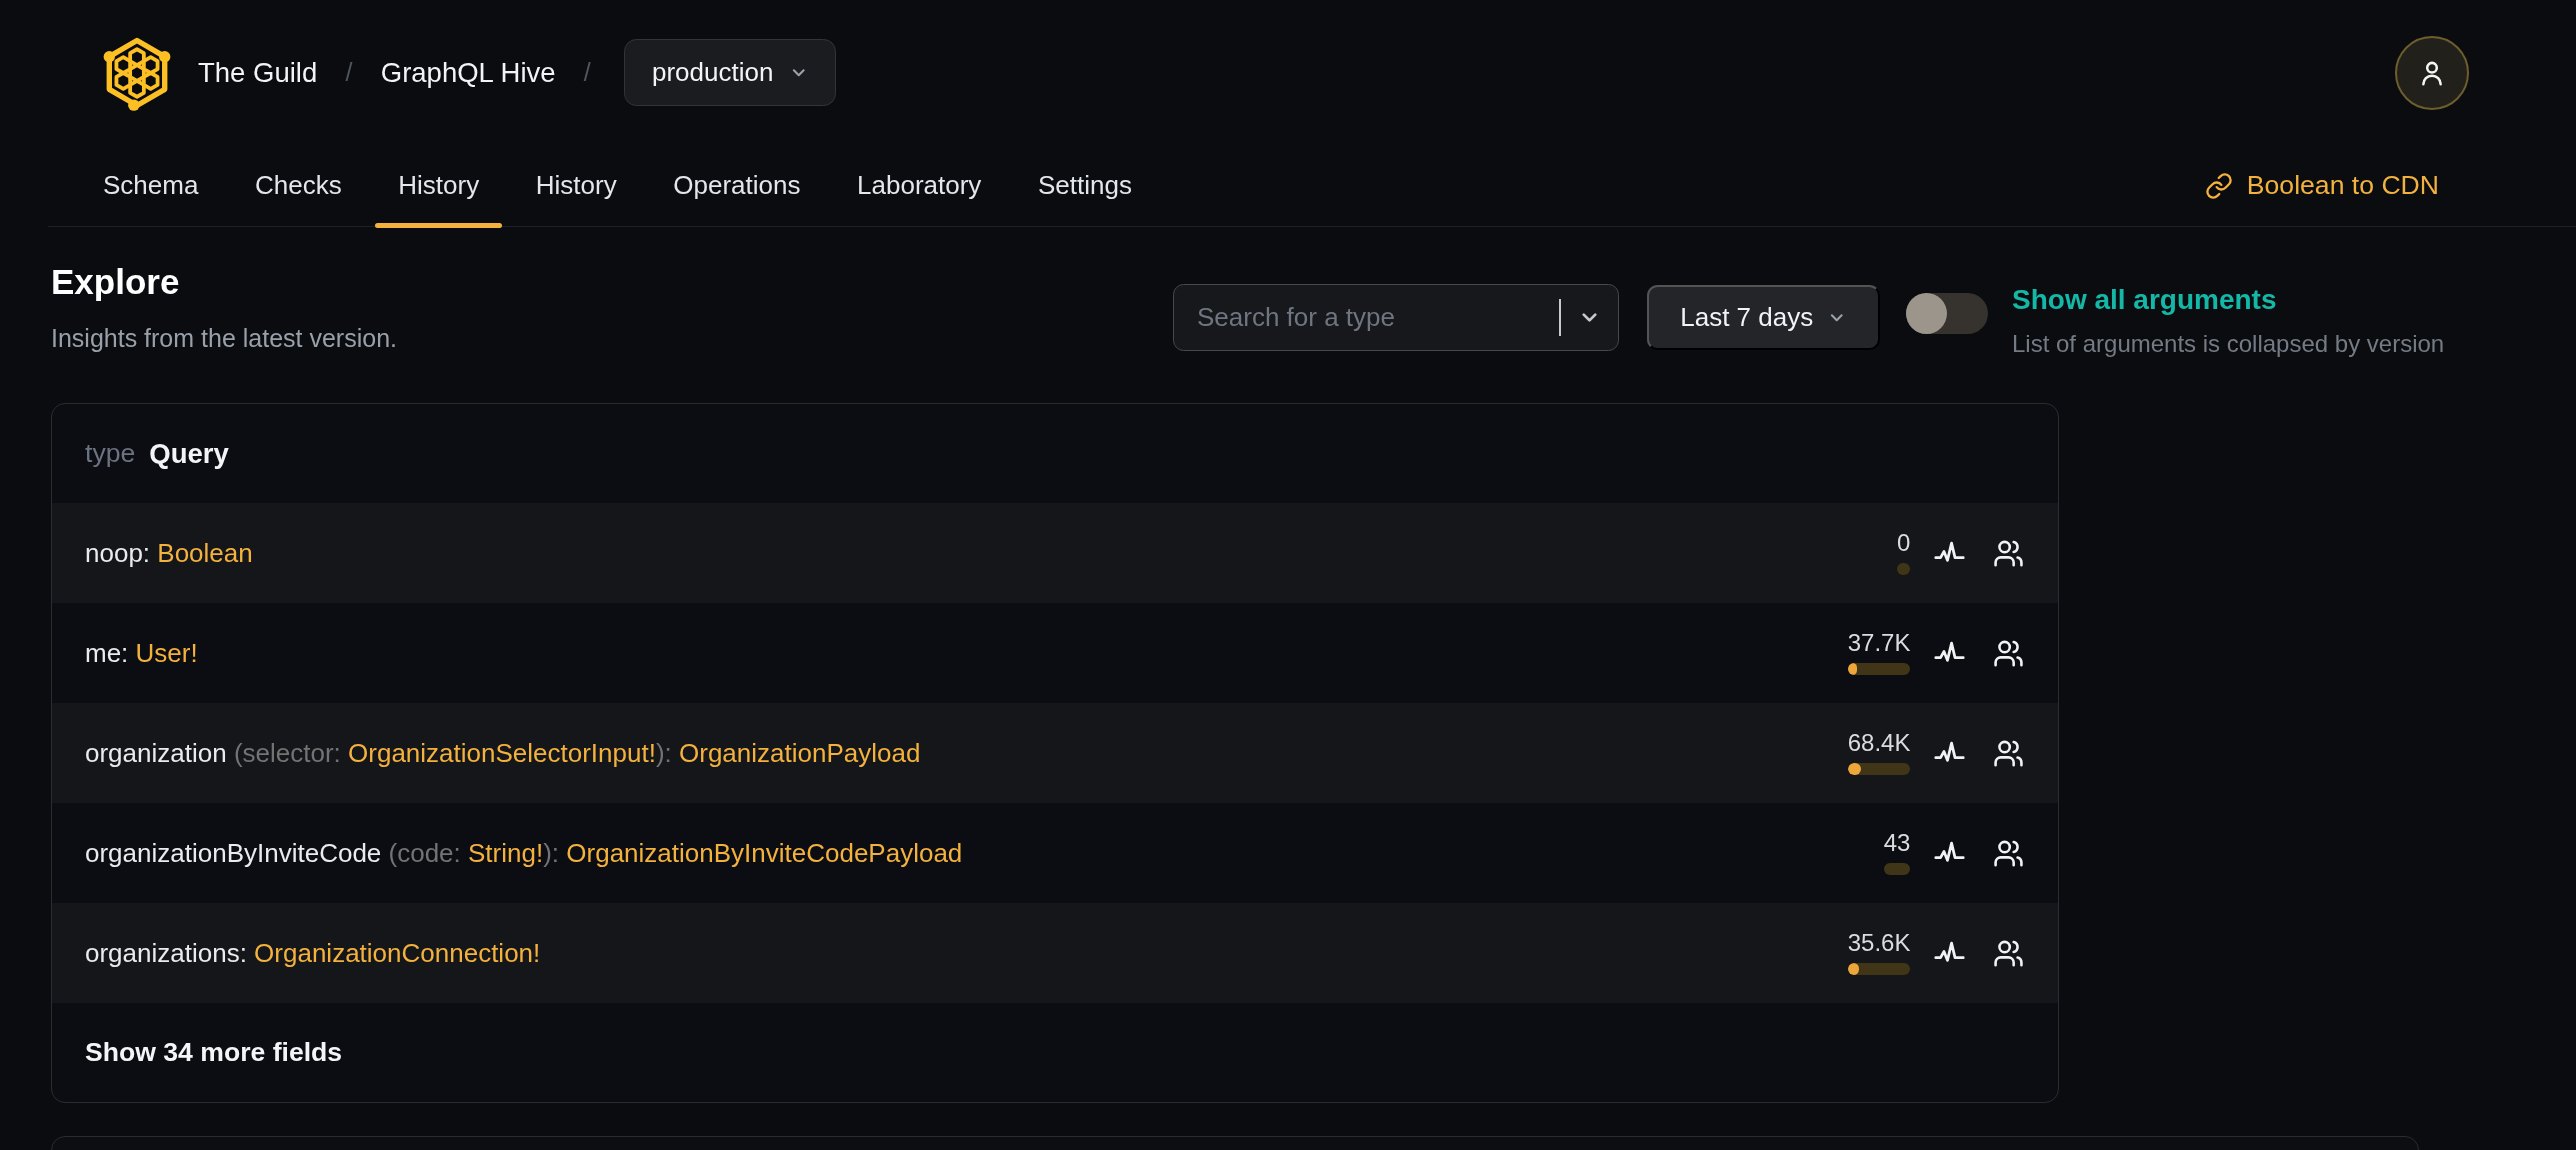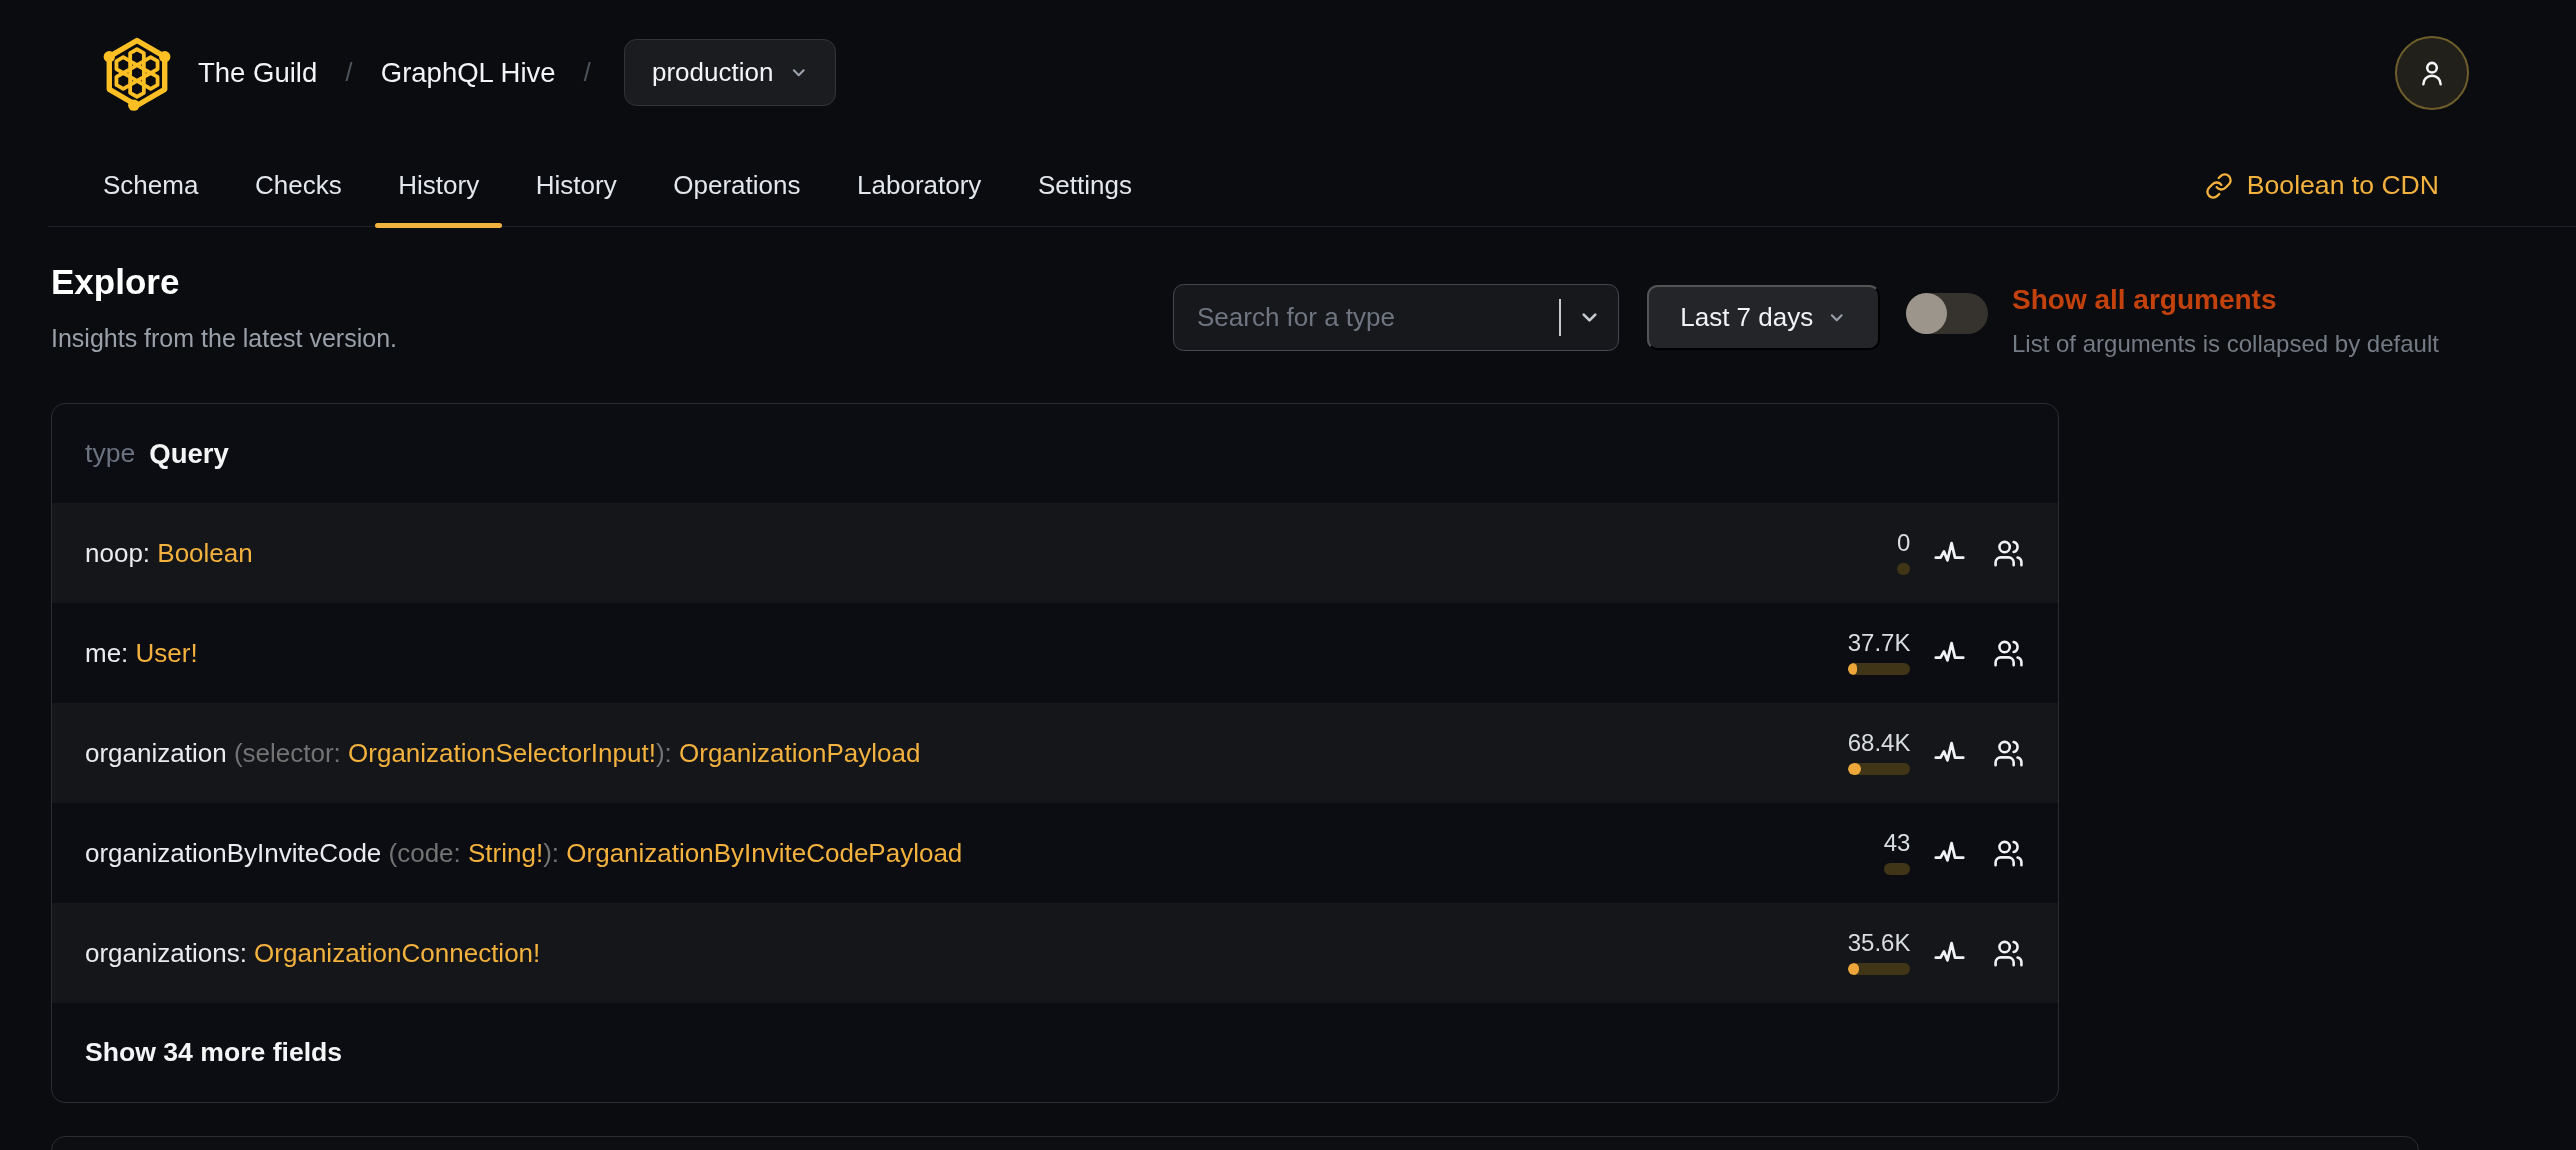--- a/index.html
+++ b/index.html
@@ -65,21 +65,21 @@
   .period-btn {
     position:absolute; left:1647px; top:285px; width:233px; height:65px; border-radius:10.6px;
     background:#232528; display:flex; align-items:center; justify-content:center; gap:14px;
     font-size:26px; font-weight:500; color:#f2f3f5; cursor:pointer;
   }
   .toggle {
     position:absolute; left:1906px; top:293px; width:82px; height:41px; border-radius:20.4px;
     background:#36322d; cursor:pointer;
   }
   .toggle-knob { position:absolute; left:0; top:0; width:41px; height:41px; border-radius:50%; background:#9c958c; }
-  .toggle-label { position:absolute; left:2012px; top:284px; font-size:28px; font-weight:600; color:#c2410c; }
+  .toggle-label { position:absolute; left:2012px; top:284px; font-size:28px; font-weight:600; color:#14b8a6; }
   .toggle-hint  { position:absolute; left:2012px; top:330px; font-size:24px; color:#757b84; }
 
   
   .type-card {
     position:absolute; left:51px; top:403px; width:2008px; height:700px;
     border:1.8px solid #2a2d30; border-radius:14px; background:#0b0d12; overflow:hidden;
   }
   .type-head { height:99px; display:flex; align-items:center; gap:14px; padding:0 33px; }
   .type-kind { font-size:26.6px; color:#6c7380; }
   .type-name { font-size:27.5px; font-weight:700; color:#f2f4f6; }
@@ -184,21 +184,21 @@
   <span>Last 7 days</span>
   <svg class="chev" width="19.5" height="19.5" viewBox="0 0 24 24">
       <path d="M6 9l6 6 6-6"></path>
     </svg>
 </button>
 
 <div class="toggle">
   <div class="toggle-knob"></div>
 </div>
 <div class="toggle-label">Show all arguments</div>
-<div class="toggle-hint">List of arguments is collapsed by default</div>
+<div class="toggle-hint">List of arguments is collapsed by version</div>
 
 <div class="type-card">
   <div class="type-head">
     <span class="type-kind">type</span>
     <span class="type-name">Query</span>
   </div>
   <div>
   <div class="frow alt">
     <div class="segs"><span class="seg-field">noop: </span><span class="seg-type">Boolean</span></div>
     <div class="stat">

